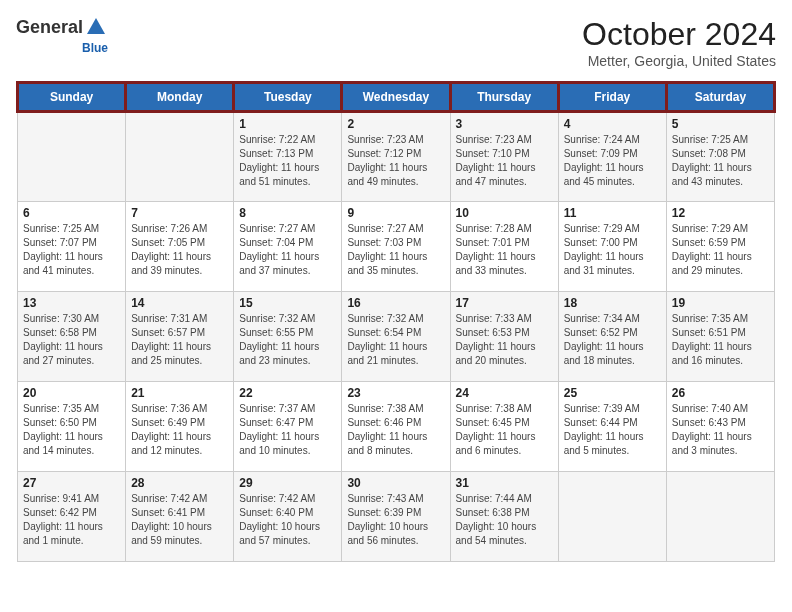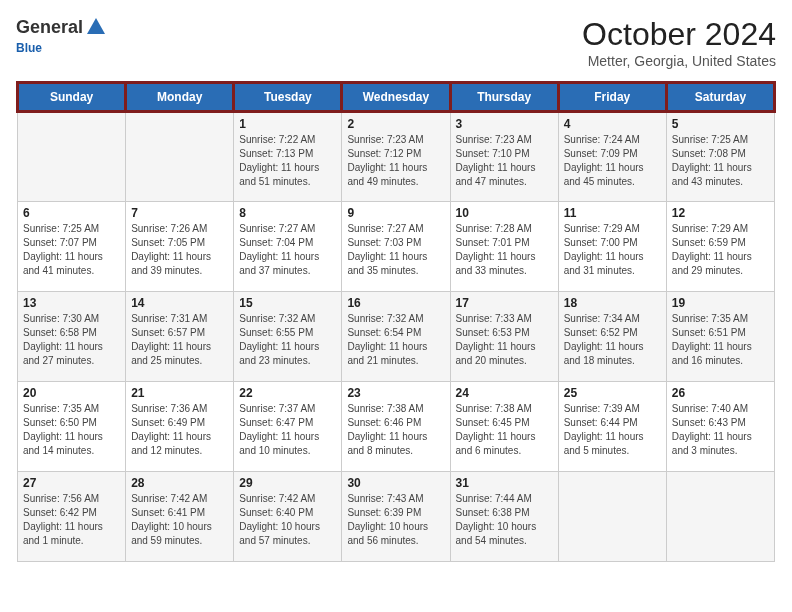--- a/index.html
+++ b/index.html
@@ -87,21 +87,21 @@
       font-size: 10px;
       line-height: 1.4;
       color: #444;
     }
   </style>
 </head>
 <body>
 
 <div class="header-area">
   <div class="logo">
-    <div style="text-align:left;">
+    <div style="text-align:right;">
       <div style="display:flex;align-items:center;">
         <span class="logo-text-general">General</span>
         <svg class="logo-icon" viewBox="0 0 22 22" xmlns="http://www.w3.org/2000/svg">
           <polygon points="11,2 20,18 2,18" fill="#2a6db5"></polygon>
         </svg>
       </div>
       <div>
         <span class="logo-text-blue">Blue</span>
       </div>
     </div>
@@ -287,21 +287,21 @@
         <td>
           <span class="day-number">26</span>
           <div class="day-info" style="white-space: pre-line;">Sunrise: 7:40 AM
 Sunset: 6:43 PM
 Daylight: 11 hours and 3 minutes.</div>
         </td>
       </tr>
       <tr>
         <td>
           <span class="day-number">27</span>
-          <div class="day-info" style="white-space: pre-line;">Sunrise: 7:56 AM
+          <div class="day-info" style="white-space: pre-line;">Sunrise: 9:41 AM
 Sunset: 6:42 PM
 Daylight: 11 hours and 1 minute.</div>
         </td>
         <td>
           <span class="day-number">28</span>
           <div class="day-info" style="white-space: pre-line;">Sunrise: 7:42 AM
 Sunset: 6:41 PM
 Daylight: 10 hours and 59 minutes.</div>
         </td>
         <td>

